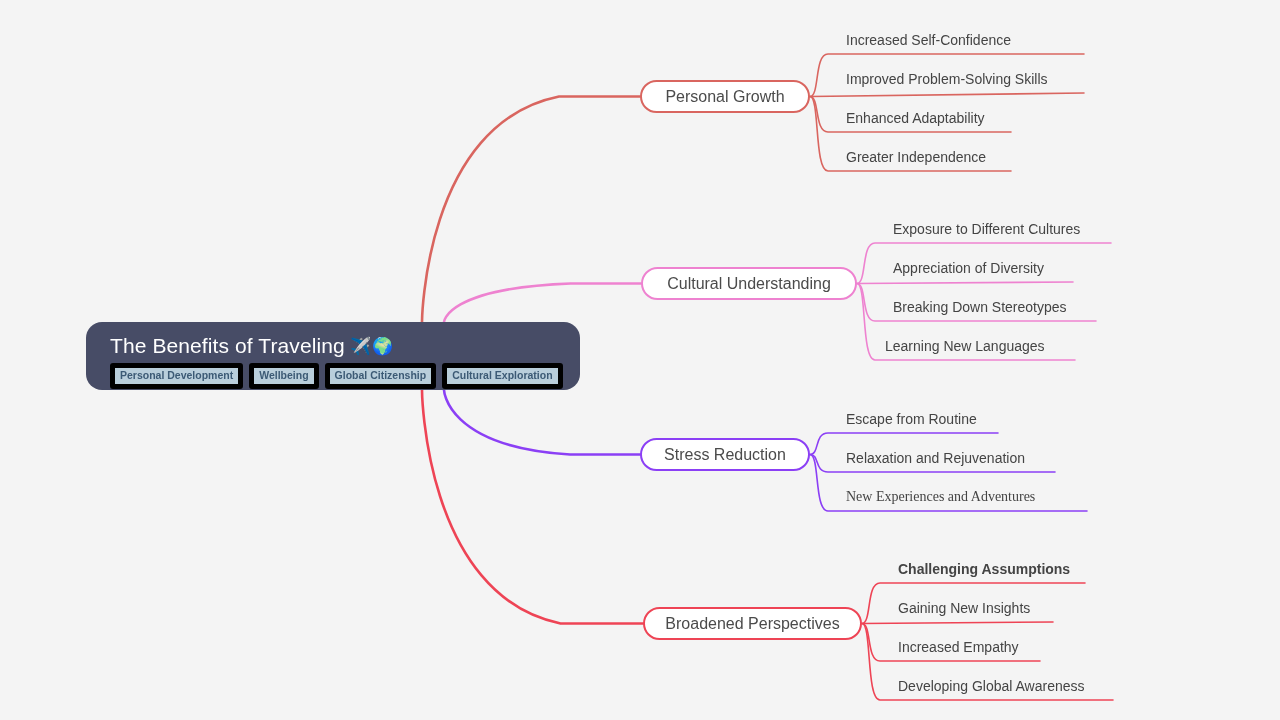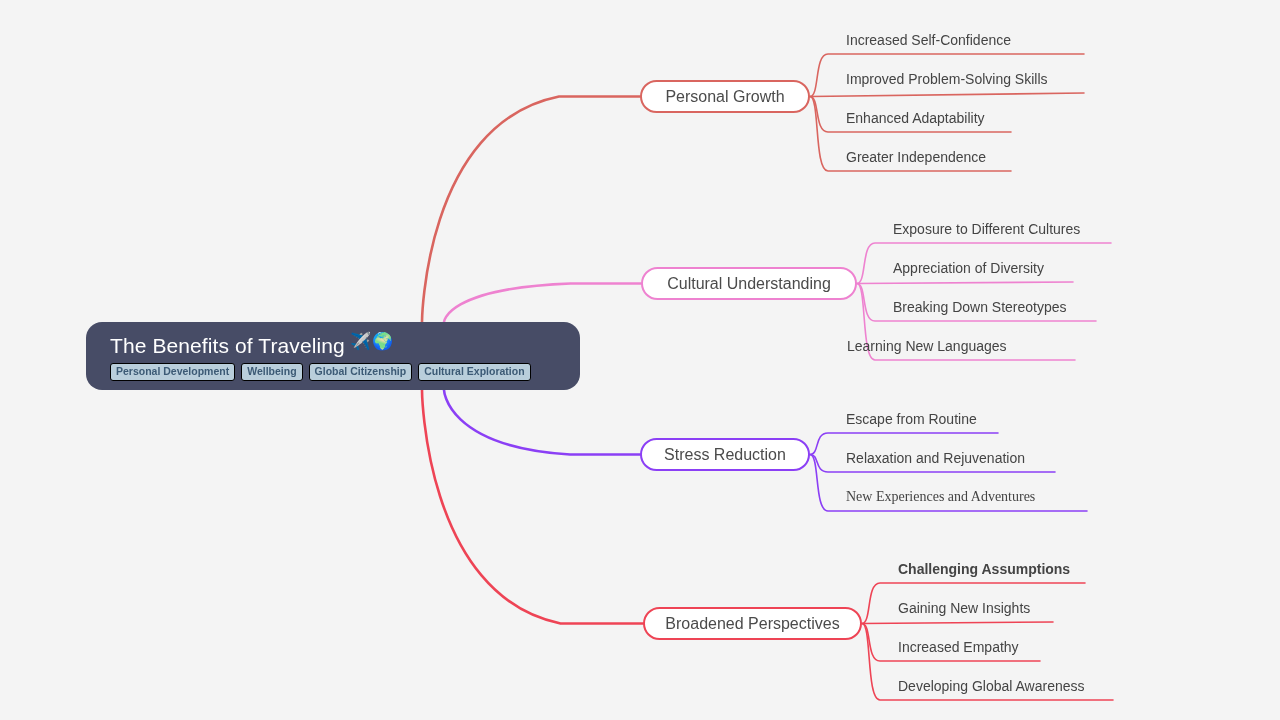--- a/index.html
+++ b/index.html
@@ -42,36 +42,36 @@
     z-index: 5;
   }
   .central-title {
     color: #ffffff;
     font-size: 21px;
     line-height: 26px;
     font-weight: 400;
     letter-spacing: 0.1px;
     white-space: nowrap;
     display: flex;
-    align-items: flex-start;
+    align-items: center;
     gap: 6px;
   }
   .central-emoji {
     font-size: 17px;
     line-height: 17px;
   }
   .central-tags {
     margin-top: 4px;
     display: flex;
     gap: 6px;
     align-items: center;
   }
   .tag {
     background: #b9cedb;
-    border: 1px solid #000000;
+    border: 5px solid #000000;
     color: #3c5a75;
     font-size: 10.5px;
     line-height: 13px;
     padding: 1px 5px 2px 5px;
     border-radius: 3px;
     white-space: nowrap;
     font-weight: 600;
   }
 
   
@@ -151,21 +151,21 @@
       <div class="leaf" style="left: 846px; top: 31px;">Increased Self-Confidence</div>
       <div class="leaf" style="left: 846px; top: 70px;">Improved Problem-Solving Skills</div>
       <div class="leaf" style="left: 846px; top: 109px;">Enhanced Adaptability</div>
       <div class="leaf" style="left: 846px; top: 148px;">Greater Independence</div>
       <div class="branch-node" style="left: 641px; top: 267px; width: 216px; border-color: rgb(238, 130, 208);">
         <span>Cultural Understanding</span>
       </div>
       <div class="leaf" style="left: 893px; top: 220px;">Exposure to Different Cultures</div>
       <div class="leaf" style="left: 893px; top: 259px;">Appreciation of Diversity</div>
       <div class="leaf" style="left: 893px; top: 298px;">Breaking Down Stereotypes</div>
-      <div class="leaf" style="left: 847px; top: 337px;">Learning New Languages</div>
+      <div class="leaf" style="left: 885px; top: 337px;">Learning New Languages</div>
       <div class="branch-node" style="left: 640px; top: 438px; width: 170px; border-color: rgb(139, 63, 245);">
         <span>Stress Reduction</span>
       </div>
       <div class="leaf" style="left: 846px; top: 410px;">Escape from Routine</div>
       <div class="leaf" style="left: 846px; top: 449px;">Relaxation and Rejuvenation</div>
       <div class="leaf" style="left: 846px; top: 488px; font-family: Liberation Serif, serif;">New Experiences and Adventures</div>
       <div class="branch-node" style="left: 643px; top: 607px; width: 219px; border-color: rgb(238, 68, 85);">
         <span>Broadened Perspectives</span>
       </div>
       <div class="leaf" style="left: 898px; top: 560px; font-weight: bold;">Challenging Assumptions</div>

